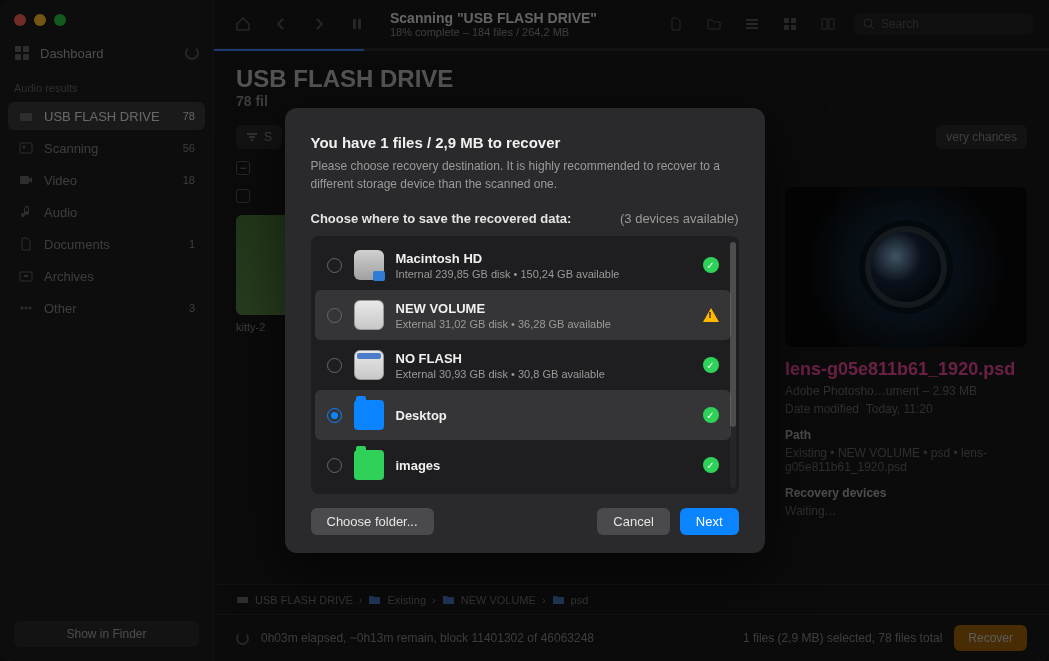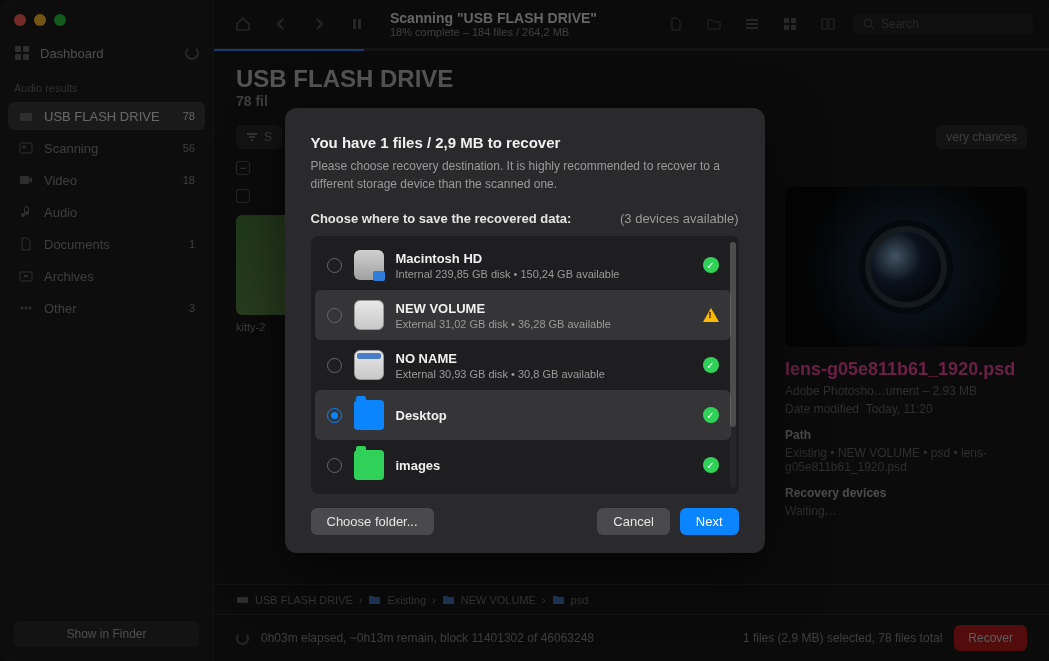--- a/index.html
+++ b/index.html
@@ -51,21 +51,21 @@
 .preview-pane { width: 260px; padding: 10px 0 10px 18px; }
 .preview-img { width: 100%; height: 160px; background: radial-gradient(circle at 50% 50%, #1a3a5a 0%, #0a0a0a 70%), conic-gradient(#e63946, #f4a261, #2a9d8f, #264653, #e63946); border-radius: 8px; position: relative; overflow: hidden; }
 .lens-center { position: absolute; top: 50%; left: 50%; transform: translate(-50%,-50%); width: 70px; height: 70px; border-radius: 50%; background: radial-gradient(circle at 35% 35%, #8fb8d8 0%, #1a2840 40%, #000 100%); box-shadow: 0 0 0 6px rgba(255,255,255,0.15), 0 0 0 12px rgba(0,0,0,0.4); }
 .preview-title { font-size: 18px; font-weight: 600; color: #ec4899; margin-top: 12px; }
 .preview-line { font-size: 12px; color: #666; margin-top: 4px; }
 .preview-label { font-size: 12px; color: #aaa; margin-top: 12px; font-weight: 600; }
 .breadcrumb-bar { padding: 8px 22px; display: flex; gap: 6px; align-items: center; font-size: 11px; color: #777; border-top: 1px solid #2a2a2a; }
 .bc-ico { width: 13px; height: 13px; }
 .status-bar { padding: 10px 22px; display: flex; align-items: center; font-size: 12px; color: #888; border-top: 1px solid #2a2a2a; gap: 12px; }
 .status-bar .spinner { width: 13px; height: 13px; }
-.recover-btn { background: #b91c1c; padding: 6px 14px; border-radius: 6px; color: #ccc; border: none; font-size: 12px; }
+.recover-btn { background: #a16207; padding: 6px 14px; border-radius: 6px; color: #ccc; border: none; font-size: 12px; }
 
 
 .modal-backdrop { position: absolute; inset: 0; z-index: 10; display: flex; align-items: center; justify-content: center; pointer-events: none; }
 .modal { width: 480px; background: #2a2a2c; border-radius: 12px; padding: 26px 26px 18px; box-shadow: 0 20px 60px rgba(0,0,0,0.6); pointer-events: auto; }
 .modal-title { font-size: 15px; font-weight: 700; color: #f0f0f0; }
 .modal-desc { font-size: 12px; color: #9a9a9a; margin-top: 6px; line-height: 1.5; }
 .modal-choose-row { display: flex; justify-content: space-between; margin-top: 18px; font-size: 13px; }
 .modal-choose-label { color: #e4e4e4; font-weight: 600; }
 .modal-choose-count { color: #9a9a9a; }
 .device-list { margin-top: 10px; background: #1e1e20; border-radius: 8px; padding: 4px; max-height: 280px; overflow: hidden; position: relative; }
@@ -357,21 +357,21 @@
           <div class="device-info">
             <div class="device-name">NEW VOLUME</div>
             <div class="device-detail">External 31,02 GB disk • 36,28 GB available</div>
           </div>
           <div class="device-status status-warn"></div>
         </div>
         <div class="device-row">
           <div class="radio"></div>
           <div class="device-icon di-ext2"></div>
           <div class="device-info">
-            <div class="device-name">NO NAME</div>
+            <div class="device-name">NO FLASH</div>
             <div class="device-detail">External 30,93 GB disk • 30,8 GB available</div>
           </div>
           <div class="device-status status-ok"></div>
         </div>
         <div class="device-row selected">
           <div class="radio on"></div>
           <div class="device-icon di-folder"></div>
           <div class="device-info">
             <div class="device-name">Desktop</div>
           </div>

